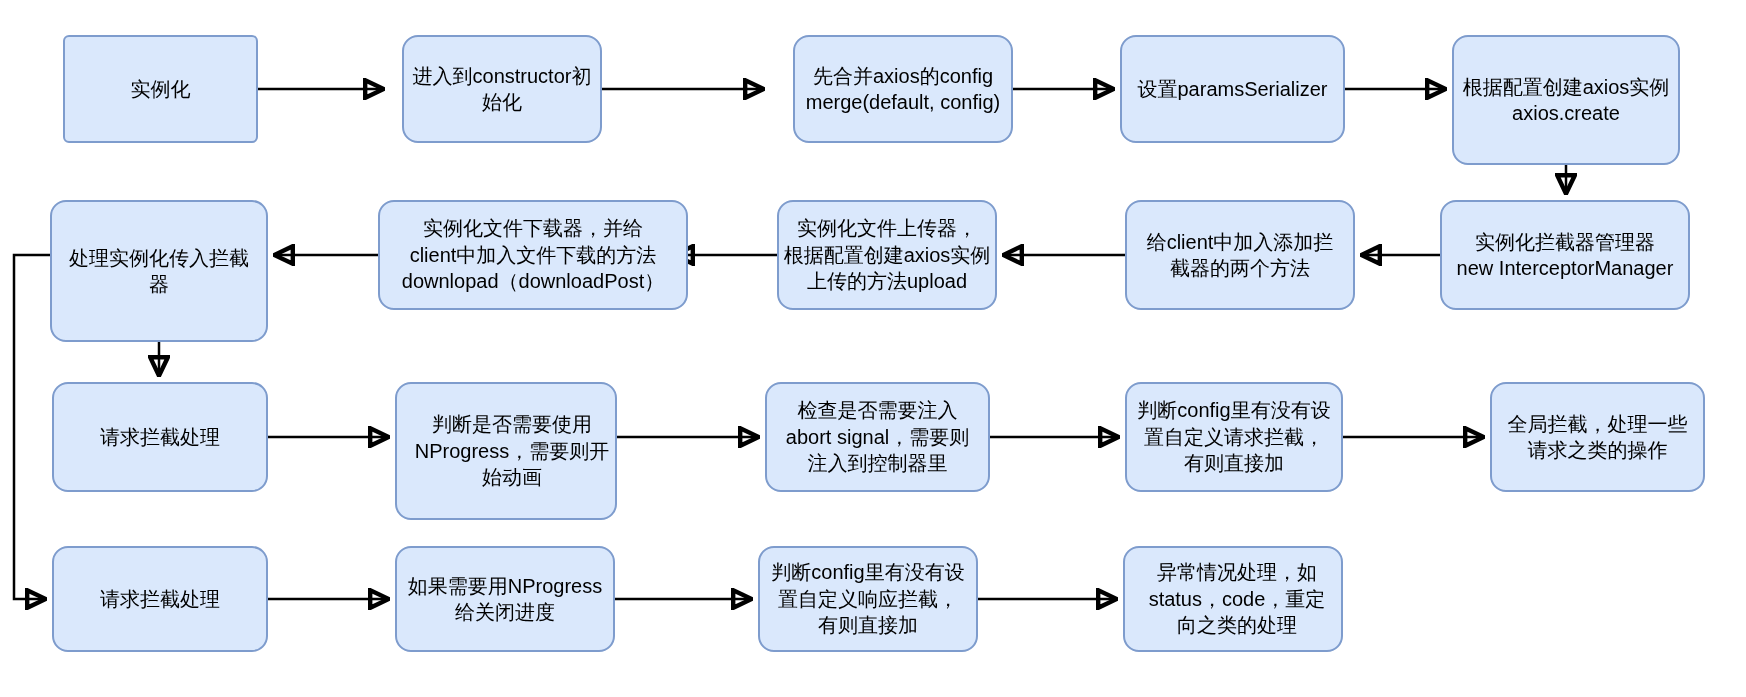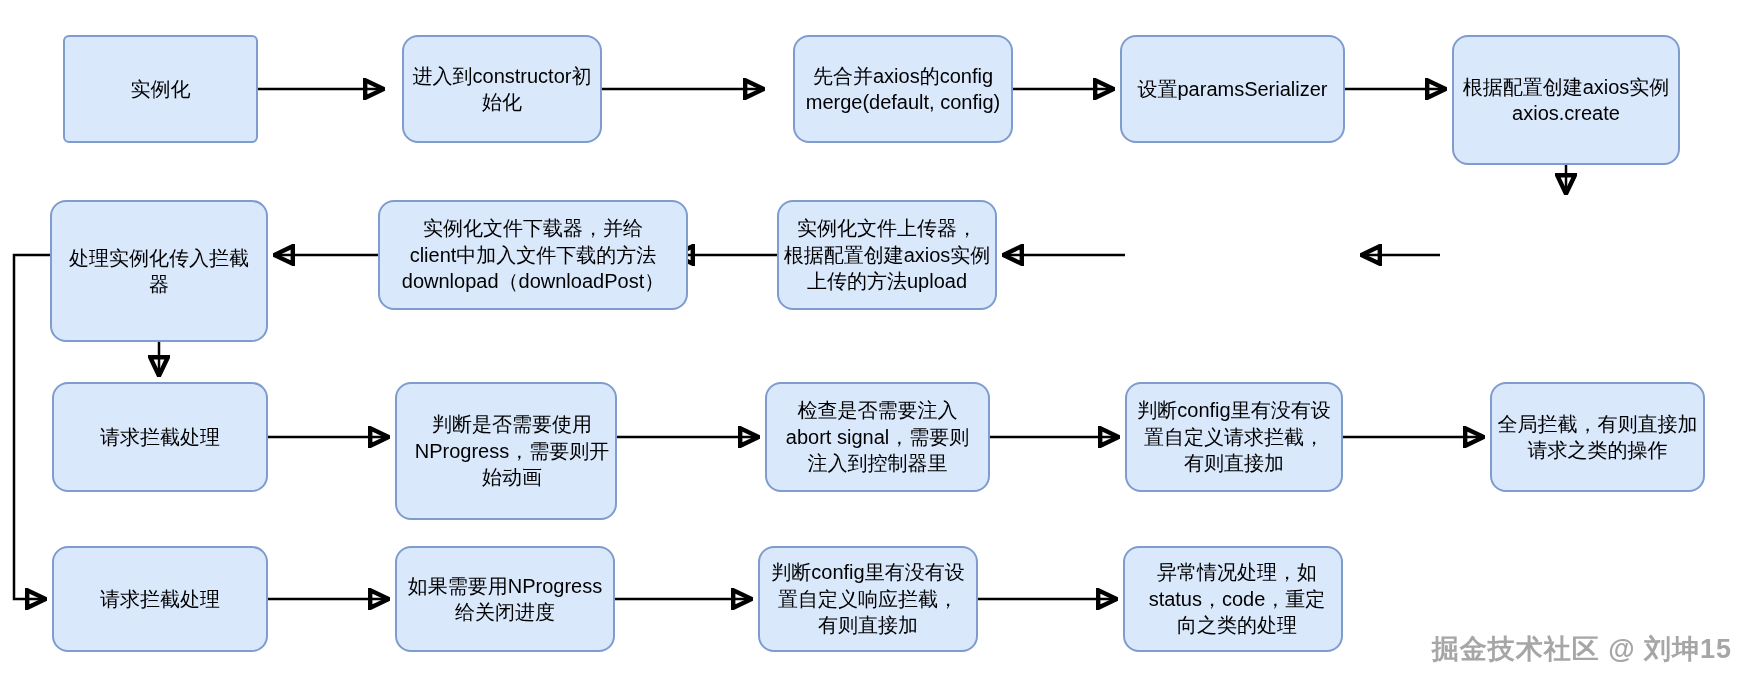--- a/index.html
+++ b/index.html
@@ -86,38 +86,41 @@
 axios.create</div>
 
   <div class="node" style="left:50px;top:200px;width:218px;height:142px;">处理实例化传入拦截
 器</div>
   <div class="node" style="left:378px;top:200px;width:310px;height:110px;">实例化文件下载器，并给
 client中加入文件下载的方法
 downlopad（downloadPost）</div>
   <div class="node" style="left:777px;top:200px;width:220px;height:110px;">实例化文件上传器，
 根据配置创建axios实例
 上传的方法upload</div>
+  <div class="node" style="left:1125px;top:200px;width:230px;height:110px;">给client中加入添加拦
+截器的两个方法</div>
+  <div class="node" style="left:1440px;top:200px;width:250px;height:110px;">实例化拦截器管理器
+new InterceptorManager</div>
 
   <div class="node" style="left:52px;top:382px;width:216px;height:110px;">请求拦截处理</div>
   <div class="node" style="left:395px;top:382px;width:222px;height:138px;padding-left:16px;">判断是否需要使用
 NProgress，需要则开
 始动画</div>
   <div class="node" style="left:765px;top:382px;width:225px;height:110px;">检查是否需要注入
 abort signal，需要则
 注入到控制器里</div>
   <div class="node" style="left:1125px;top:382px;width:218px;height:110px;">判断config里有没有设
 置自定义请求拦截，
 有则直接加</div>
-  <div class="node" style="left:1490px;top:382px;width:215px;height:110px;">全局拦截，有则直接加
+  <div class="node" style="left:1490px;top:382px;width:215px;height:110px;">全局拦截，处理一些
 请求之类的操作</div>
 
   <div class="node" style="left:52px;top:546px;width:216px;height:106px;">请求拦截处理</div>
   <div class="node" style="left:395px;top:546px;width:220px;height:106px;">如果需要用NProgress
 给关闭进度</div>
   <div class="node" style="left:758px;top:546px;width:220px;height:106px;">判断config里有没有设
 置自定义响应拦截，
 有则直接加</div>
   <div class="node" style="left:1123px;top:546px;width:220px;height:106px;padding-left:12px;">异常情况处理，如
 status，code，重定
 向之类的处理</div>
 
-  <div class="watermark">掘金技术社区 @ 刘坤15</div>
 </div>
 
 </body></html>

